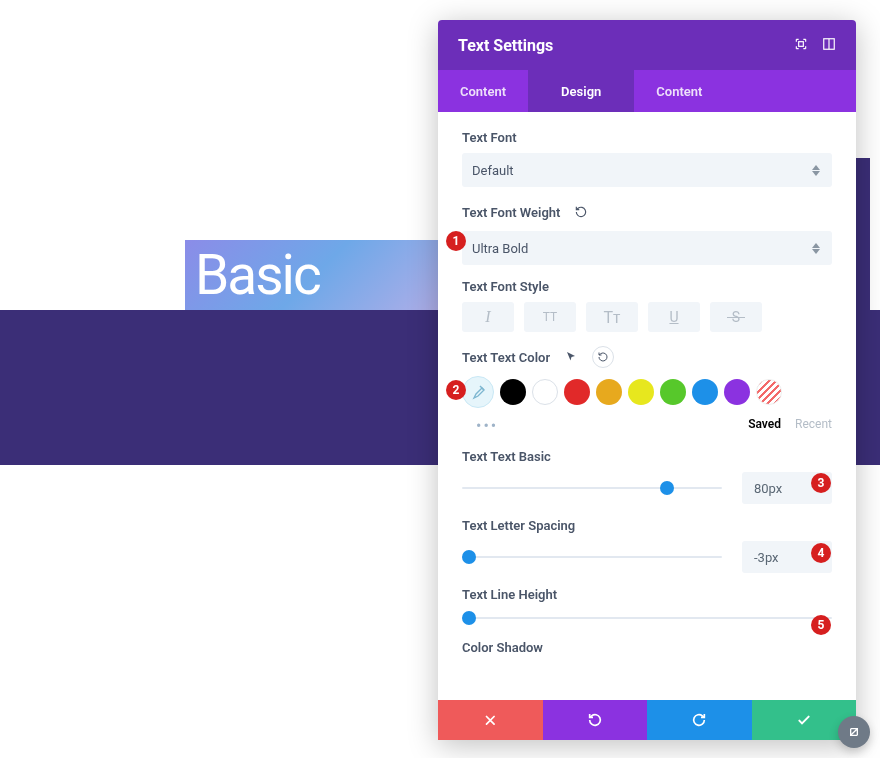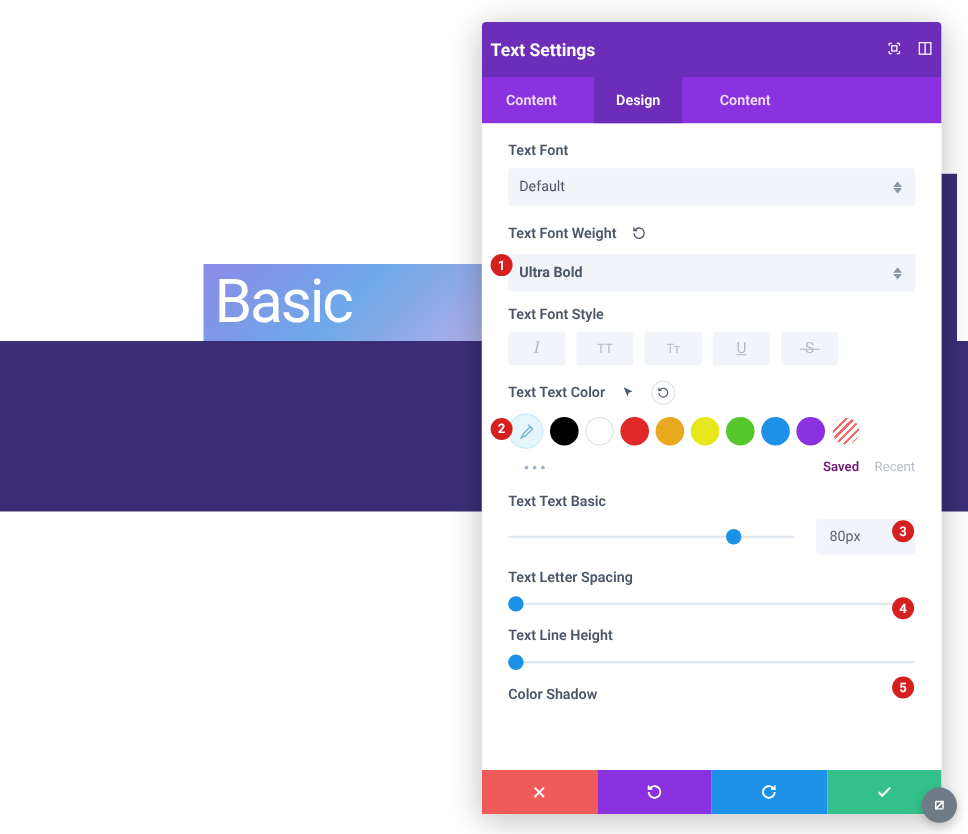--- a/index.html
+++ b/index.html
@@ -40,44 +40,44 @@
       box-shadow: 0 5px 30px rgba(0,0,0,0.25);
       border-radius: 4px 4px 0 0;
       display: flex; flex-direction: column;
       overflow: hidden;
     }
     .panel-header {
       background: #6c2eb9;
       color: #fff;
       height: 50px;
       display: flex; align-items: center;
-      padding: 0 8px;
+      padding: 0 20px;
       justify-content: space-between;
     }
     .panel-title { font-size: 16px; font-weight: 700; }
     .header-icons { display: flex; gap: 14px; align-items: center; }
     .header-icons span { cursor: pointer; }
     .panel-tabs {
       background: #8b32e0;
       height: 42px;
       display: flex;
       padding: 0 20px;
-      gap: 48px;
+      gap: 36px;
       align-items: stretch;
     }
     .panel-tab {
       color: #fff; font-size: 13px; font-weight: 600;
       display: flex; align-items: center;
       cursor: pointer;
       padding: 0 2px;
       opacity: 0.85;
     }
     .panel-tab.active {
       background: #6c2eb9;
-      margin: 0 -16px; padding: 0 20px;
+      margin: 0 -16px; padding: 0 33px;
       opacity: 1;
     }
     .panel-body {
       flex: 1;
       padding: 14px 24px 12px 24px;
       overflow: hidden;
       color: #4a5568;
     }
     .field-label { font-size: 13px; font-weight: 600; color: #4a5568; margin-bottom: 8px; margin-top: 14px; display: flex; align-items: center; gap: 10px; }
     .select {
@@ -115,21 +115,21 @@
       border: 1px solid #c9e8f5;
       width: 32px; height: 32px;
     }
     .swatch.white { border: 1px solid #dbe1e8; }
     .swatch.striped {
       background: repeating-linear-gradient(135deg, #fff, #fff 3px, #f36a6a 3px, #f36a6a 5px);
       border: 1px solid #eee;
     }
     .dots { color: #9eb3c8; font-size: 16px; margin-top: 4px; letter-spacing: 2px; }
     .saved-recent { display: flex; gap: 14px; font-size: 12px; }
-    .saved { color: #701a75; font-weight: 600; cursor: pointer; }
+    .saved { color: #000000; font-weight: 600; cursor: pointer; }
     .recent { color: #b4bdc7; cursor: pointer; }
     .color-footer { display: flex; justify-content: space-between; align-items: center; margin-top: 4px; padding-left: 14px; }
     .slider-row { display: flex; align-items: center; gap: 20px; margin-top: 8px; }
     .slider {
       position: relative; flex: 1; height: 16px;
     }
     .slider-track { position: absolute; top: 7px; left: 0; right: 0; height: 2px; background: #e2e8f0; border-radius: 1px; }
     .slider-handle {
       position: absolute; top: 1px; width: 14px; height: 14px;
       background: #1d90e8; border-radius: 50%;
@@ -217,34 +217,34 @@
     <div class="field-label">
       <span>Text Font Weight</span>
       <span class="small-icon-btn">
         <svg width="14" height="14" viewBox="0 0 24 24" fill="none" stroke="#4a5568" stroke-width="2">
             <path d="M4 12a8 8 0 1 0 3-6.3L4 8"></path>
             <path d="M4 3v5h5"></path>
           </svg>
       </span>
     </div>
     <div class="select" style="position: relative;">
-      <span style="font-weight:700;">Ultra Bold</span>
+      <span style="font-weight:400;">Ultra Bold</span>
       <span class="select-caret"></span>
     </div>
 
     <div class="field-label">Text Font Style</div>
     <div class="style-buttons">
       <div class="style-btn">
           <span style="font-style:italic;font-family:serif;font-size:16px;">I</span>
         </div>
       <div class="style-btn">
           <span style="font-size:12px;">TT</span>
         </div>
       <div class="style-btn">
-          <span style="font-size:12px;">Tᴛ</span>
+          <span style="font-size:16px;">Tᴛ</span>
         </div>
       <div class="style-btn">
           <span style="text-decoration: underline;">U</span>
         </div>
       <div class="style-btn style-s">
           <span>S</span>
         </div>
     </div>
 
     <div class="field-label">
@@ -294,20 +294,21 @@
       </div>
       <div class="slider-value">80px</div>
     </div>
 
     <div class="field-label">Text Letter Spacing</div>
     <div class="slider-row">
       <div class="slider">
         <div class="slider-track"></div>
         <div class="slider-handle" style="left:0%;"></div>
       </div>
+      <div class="slider-value">-3px</div>
     </div>
 
     <div class="field-label">Text Line Height</div>
     <div class="slider-row">
       <div class="slider">
         <div class="slider-track"></div>
         <div class="slider-handle" style="left:0%;"></div>
       </div>
     </div>
 

